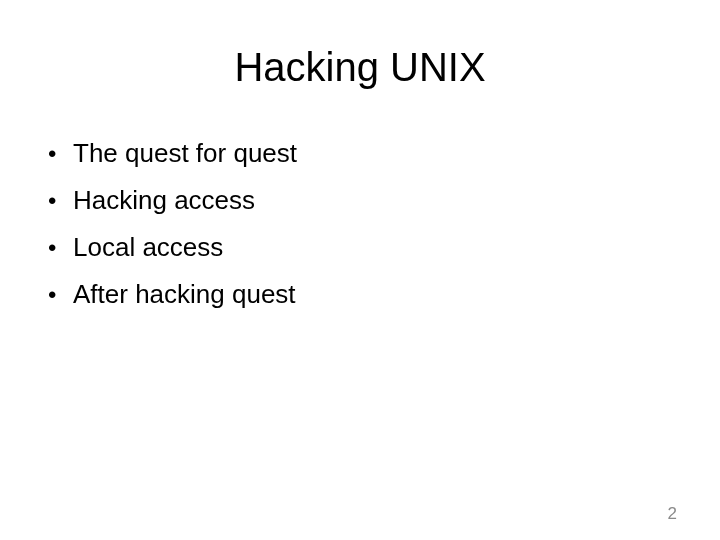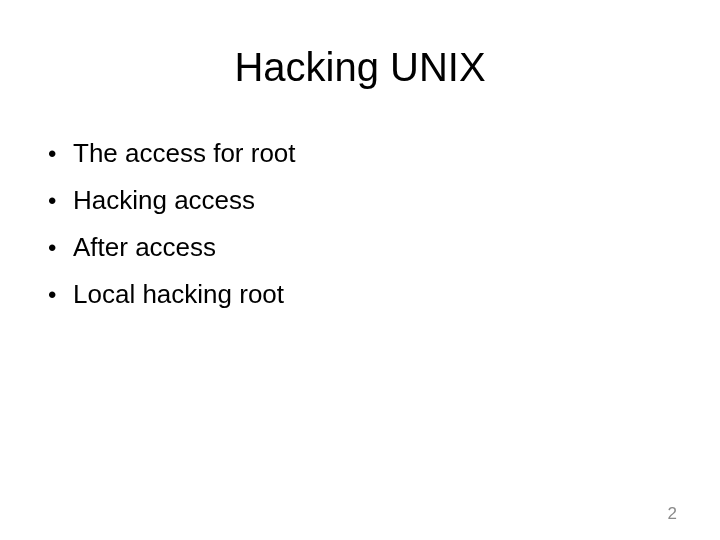--- a/index.html
+++ b/index.html
@@ -67,31 +67,31 @@
 </head>
 <body>
 
 <div class="slide">
 
   <h1 class="slide-title">Hacking UNIX</h1>
 
   <ul class="bullet-list">
     <li class="bullet-item">
       <span class="bullet-marker">•</span>
-      <span class="bullet-text">The access for root</span>
+      <span class="bullet-text">The quest for quest</span>
     </li>
     <li class="bullet-item">
       <span class="bullet-marker">•</span>
       <span class="bullet-text">Hacking access</span>
     </li>
     <li class="bullet-item">
       <span class="bullet-marker">•</span>
-      <span class="bullet-text">After access</span>
+      <span class="bullet-text">Local access</span>
     </li>
     <li class="bullet-item">
       <span class="bullet-marker">•</span>
-      <span class="bullet-text">Local hacking root</span>
+      <span class="bullet-text">After hacking quest</span>
     </li>
   </ul>
 
   <div class="page-number">2</div>
 
 </div>
 
 </body></html>

